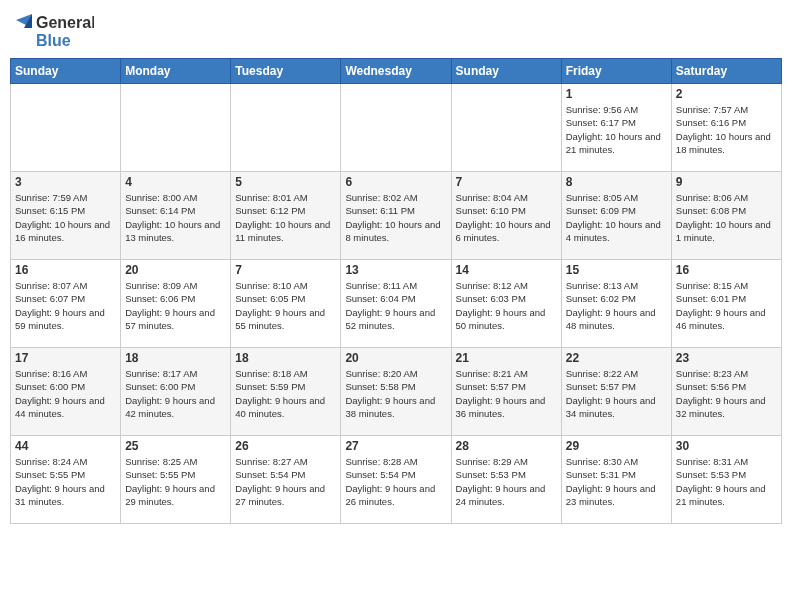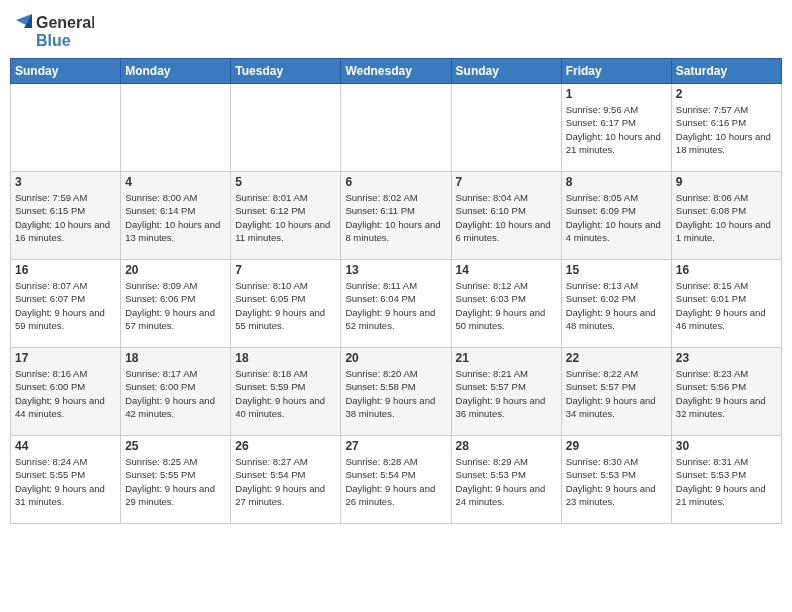--- a/index.html
+++ b/index.html
@@ -286,21 +286,21 @@
         </td>
         <td>
           <span class="day-num">28</span>
           <div class="day-info">Sunrise: 8:29 AM
 Sunset: 5:53 PM
 Daylight: 9 hours and 24 minutes.</div>
         </td>
         <td>
           <span class="day-num">29</span>
           <div class="day-info">Sunrise: 8:30 AM
-Sunset: 5:53 PM
+Sunset: 5:31 PM
 Daylight: 9 hours and 23 minutes.</div>
         </td>
         <td>
           <span class="day-num">30</span>
           <div class="day-info">Sunrise: 8:31 AM
 Sunset: 5:53 PM
 Daylight: 9 hours and 21 minutes.</div>
         </td>
       </tr>
     </tbody>

